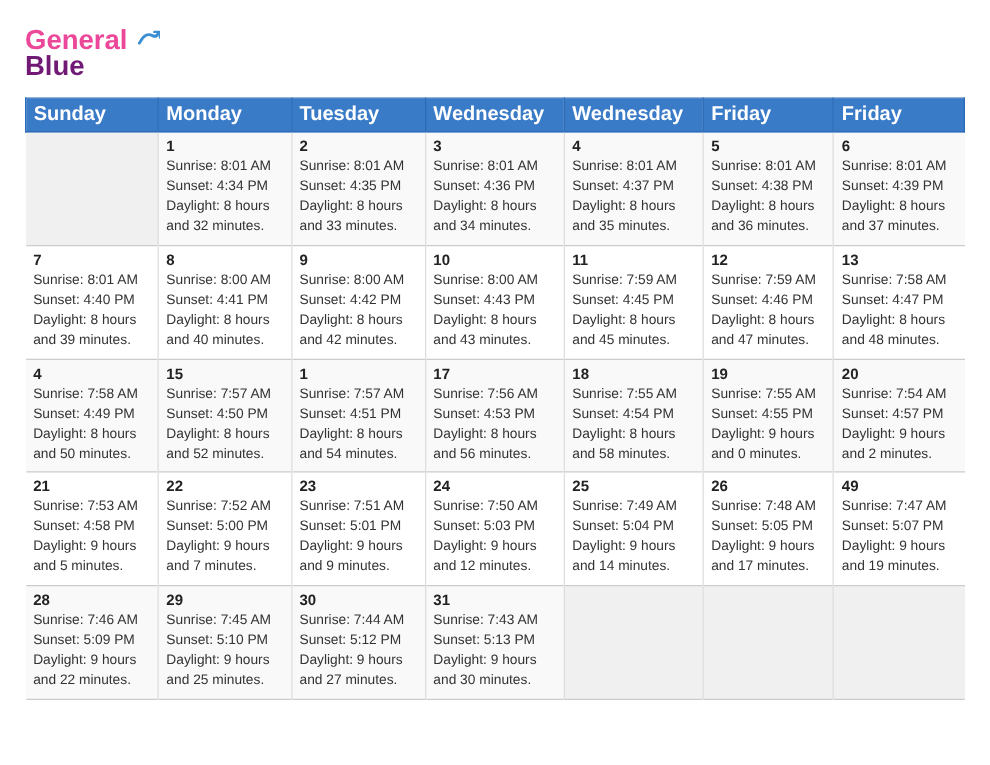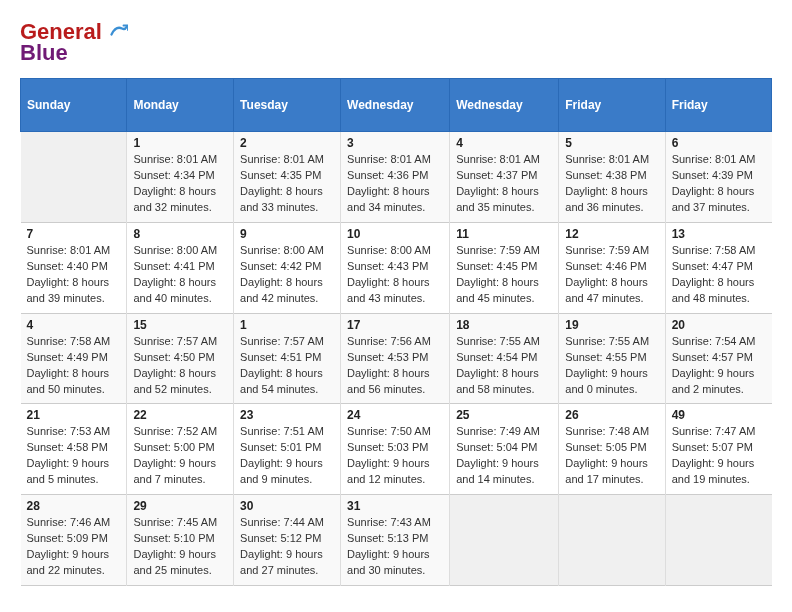--- a/index.html
+++ b/index.html
@@ -21,21 +21,21 @@
       margin-bottom: 12px;
     }
     .logo {
       display: flex;
       align-items: center;
       margin-top: 4px;
     }
     .logo-text {
       font-size: 22px;
       font-weight: bold;
-      color: #b91c1c;
+      color: #ec4899;
       line-height: 1.1;
     }
     .logo-icon {
       width: 18px;
       height: 18px;
       margin-left: 2px;
     }
     .title-block {
       text-align: right;
     }
@@ -50,22 +50,22 @@
     }
     table {
       width: 100%;
       border-collapse: collapse;
       font-size: 11px;
     }
     thead tr th {
       background-color: #3a7bc8;
       color: #fff;
       text-align: left;
-      padding: 19px 6px;
-      font-size: 12px;
+      padding: 4px 6px;
+      font-size: 16px;
       font-weight: bold;
       border: 1px solid #2a6ab7;
     }
     tbody tr {
       border-bottom: 1px solid #ccc;
     }
     tbody tr:nth-child(odd) {
       background: #f9f9f9;
     }
     tbody tr:nth-child(even) {

